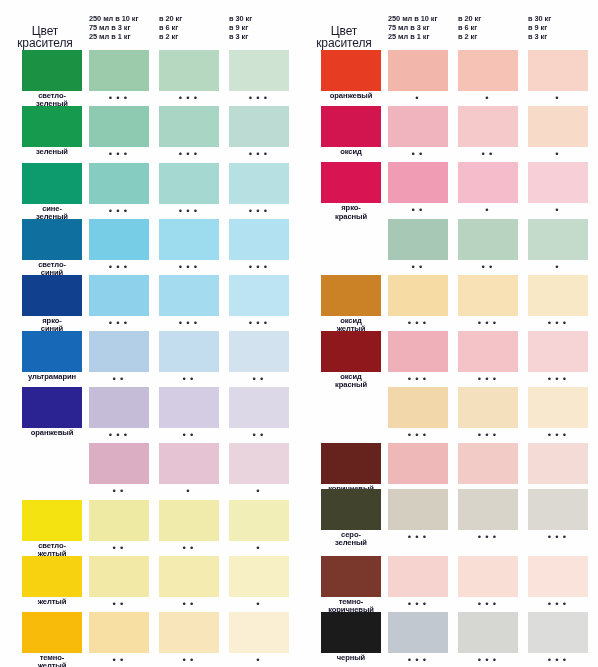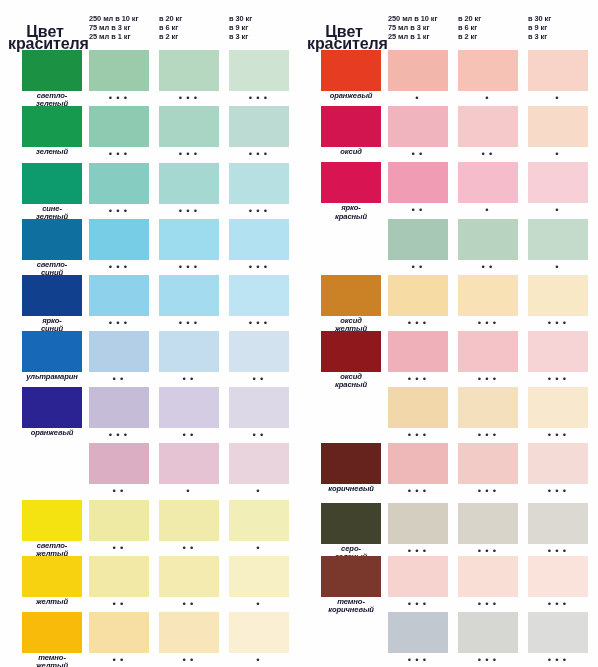--- a/index.html
+++ b/index.html
@@ -37,22 +37,22 @@
     left: 0;
     width: 299px;
     height: 50px;
   }
   .head-title {
     position: absolute;
     left: 8px;
     top: 26px;
     width: 74px;
     text-align: center;
-    font-size: 16px;
-    font-weight: bold;
+    font-size: 12px;
+    font-weight: normal;
     line-height: 11.5px;
     letter-spacing: -0.1px;
   }
   .head-title span { display: block; }
   .head-col {
     position: absolute;
     top: 14px;
     font-size: 7.4px;
     font-weight: bold;
     line-height: 9.2px;
@@ -93,21 +93,21 @@
     top: 42px;
     left: -9px;
     width: 78px;
     text-align: center;
     font-size: 7.6px;
     font-weight: bold;
     line-height: 8.4px;
     letter-spacing: -0.1px;
     color: #12122a;
   }
-  .label span { display: block; font-style: italic; }
+  .label span { display: block; }
 
   .dots {
     position: absolute;
     top: 44px;
     left: 0;
     width: 60px;
     text-align: center;
     font-size: 9px;
     line-height: 9px;
     color: #2a2a3a;
@@ -533,21 +533,21 @@
           </div>
           <div class="cell cell-t1">
             <div class="swatch" style="background: rgb(242, 203, 198);"></div>
             <div class="dots">•••</div>
           </div>
           <div class="cell cell-t2">
             <div class="swatch" style="background: rgb(245, 219, 214);"></div>
             <div class="dots">•••</div>
           </div>
         </div>
-        <div class="row" style="top: 503px;">
+        <div class="row" style="top: 489px;">
           <div class="cell cell-base base">
             <div class="swatch" style="background: rgb(66, 67, 44);"></div>
             <div class="label">
               <span>серо-</span>
               <span>зеленый</span>
             </div>
           </div>
           <div class="cell cell-t0">
             <div class="swatch" style="background: rgb(211, 206, 192);"></div>
             <div class="dots">•••</div>
@@ -576,20 +576,26 @@
           <div class="cell cell-t1">
             <div class="swatch" style="background: rgb(249, 222, 213);"></div>
             <div class="dots">•••</div>
           </div>
           <div class="cell cell-t2">
             <div class="swatch" style="background: rgb(250, 227, 218);"></div>
             <div class="dots">•••</div>
           </div>
         </div>
         <div class="row" style="top: 612px;">
+          <div class="cell cell-base base">
+            <div class="swatch" style="background: rgb(27, 27, 27);"></div>
+            <div class="label">
+              <span>черный</span>
+            </div>
+          </div>
           <div class="cell cell-t0">
             <div class="swatch" style="background: rgb(194, 200, 208);"></div>
             <div class="dots">•••</div>
           </div>
           <div class="cell cell-t1">
             <div class="swatch" style="background: rgb(214, 214, 210);"></div>
             <div class="dots">•••</div>
           </div>
           <div class="cell cell-t2">
             <div class="swatch" style="background: rgb(220, 220, 218);"></div>

